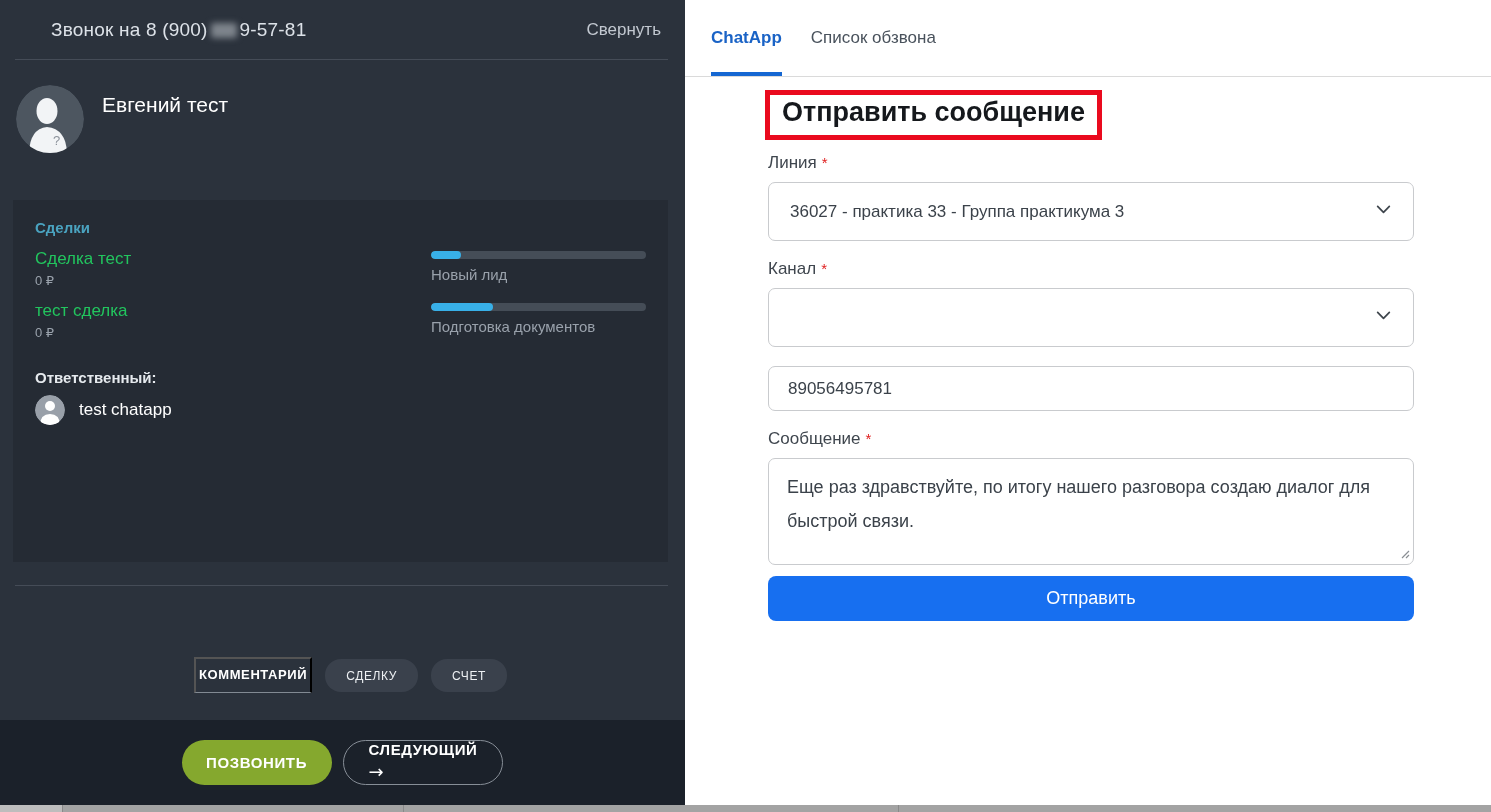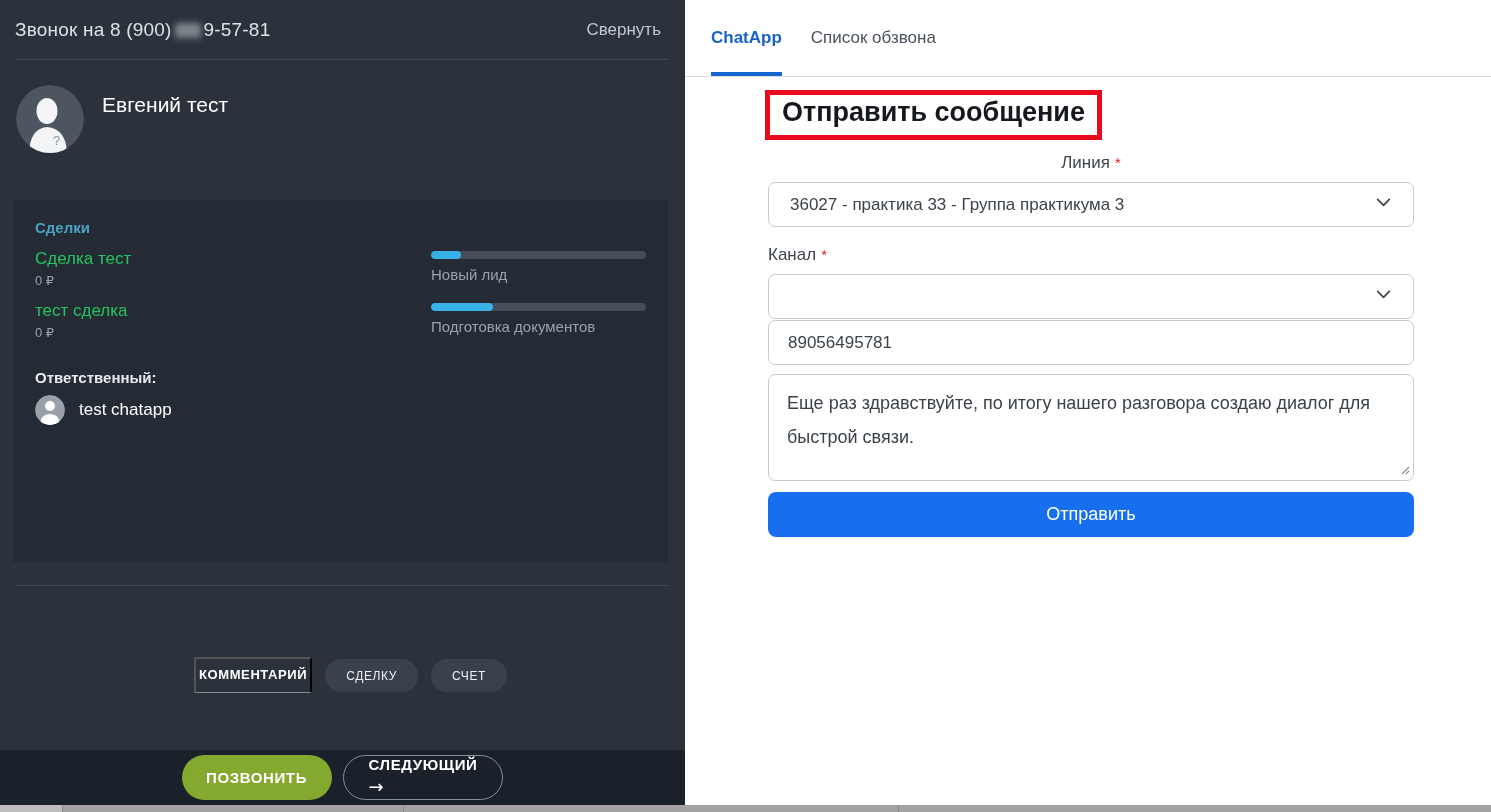--- a/index.html
+++ b/index.html
@@ -6,21 +6,21 @@
     --accent-blue:#176ff0; --tab-blue:#1a63c6; --underline-blue:#1567d2;
     --deals-teal:#4aa3c0; --progress-blue:#38b0e8; --call-green:#85a82e;
     --highlight-red:#ea0a1e; --asterisk-red:#e02020;
   }
   *{box-sizing:border-box; margin:0; padding:0;}
   body{background:#fff; font-family:"Liberation Sans","DejaVu Sans",sans-serif;}
   .app{position:relative; width:1491px; height:812px; overflow:hidden; background:#fff;}
 
   
   .call-panel{position:absolute; left:0; top:0; width:685px; height:805px; background:#2b323c; color:#fff;}
-  .cp-header{height:59px; display:flex; align-items:center; justify-content:space-between; padding:0 24px 0 15px;}
+  .cp-header{height:59px; display:flex; align-items:center; justify-content:space-between; padding:0 24px 0 15px;margin-left:36px;}
   .cp-title{font-size:19px; color:#dde2e8; letter-spacing:.2px;}
   .blur-digits{display:inline-block; width:26px; height:15px; background:#7e848c; filter:blur(3px); border-radius:2px; vertical-align:-2px; margin:0 3px;}
   .cp-collapse{font-size:17px; color:#c2c8d0; cursor:pointer;}
   .cp-divider{height:1px; background:#454c57; margin:0 17px 0 15px;}
 
   .cp-contact{display:flex; padding:25px 16px 0;}
   .avatar-lg{width:68px; height:68px; border-radius:50%; overflow:hidden; flex:none;}
   .contact-name{font-size:21px; color:#fff; margin:8px 0 0 18px; font-weight:normal;}
 
   .deals-card{margin:47px 17px 0 13px; height:362px; background:#252b34; padding:19px 22px;}
@@ -36,42 +36,42 @@
   .responsible-row{display:flex; align-items:center; margin-top:9px;}
   .avatar-sm{width:30px; height:30px; border-radius:50%; overflow:hidden; flex:none;}
   .responsible-name{font-size:17px; margin-left:14px; color:#fff;}
 
   .cp-divider2{height:1px; background:#454c57; margin:23px 17px 0 15px;}
 
   .cp-tabs{margin-top:71px; display:flex; align-items:center; justify-content:center; gap:13px;padding-left:16px;}
   .cp-tab-active{font-size:13px; font-weight:bold; letter-spacing:.6px; color:#fff; padding:8px 3px 10px; border-bottom:1px solid #828a93; cursor:pointer; background:none;}
   .cp-pill{font-size:12px; font-weight:normal; letter-spacing:.6px; color:#eef1f4; background:#3a414c; border:none; border-radius:16px; padding:10px 21px 9px; cursor:pointer; font-family:inherit;}
 
-  .cp-footer{position:absolute; left:0; bottom:0; width:685px; height:55px; background:#1b212a; display:flex; align-items:center; justify-content:center; gap:11px;}
+  .cp-footer{position:absolute; left:0; bottom:0; width:685px; height:85px; background:#1b212a; display:flex; align-items:center; justify-content:center; gap:11px;}
   .btn-call{width:150px; height:45px; border-radius:23px; background:var(--call-green); color:#fff; font-weight:bold; font-size:15px; letter-spacing:.6px; border:none; cursor:pointer; font-family:inherit;}
   .btn-next{height:45px; border-radius:23px; background:transparent; border:1px solid #878e97; color:#fff; font-weight:bold; font-size:15px; letter-spacing:.6px; padding:0 25px; display:flex; align-items:flex-start; gap:3px; cursor:pointer; font-family:inherit;flex-direction:column;}
   .btn-next .arrow{font-weight:normal; font-size:18px; font-family:"DejaVu Sans",sans-serif;}
 
   
   .chat-panel{position:absolute; left:685px; top:0; width:806px; height:805px; background:#fff;}
   .rp-tabbar{height:77px; border-bottom:1px solid #dadada; display:flex; align-items:stretch; padding-left:26px; gap:29px;}
   .rp-tab{display:flex; align-items:center; font-size:17px; color:#49525c; position:relative; cursor:pointer;}
   .rp-tab.active{color:var(--tab-blue); font-weight:bold;}
   .rp-tab.active::after{content:""; position:absolute; left:0; right:0; bottom:0; height:4px; background:var(--underline-blue);}
 
   .title-wrap{margin:13px 0 0 80px;}
   .title-box{display:inline-block; border:5px solid var(--highlight-red); padding:2px 12px 7px;}
   .form-title{font-size:27px; font-weight:bold; color:#15181c;}
 
   .rp-form{width:646px; margin-left:83px;}
   .field-label{font-size:17px; color:#3f464e; margin-top:18px;}
-  .field-label.first{margin-top:13px;text-align:center;}
+  .field-label.first{margin-top:13px;}
   .req{color:var(--asterisk-red); margin-left:5px; font-size:15px;}
-  .select-box{margin-top:9px; height:45px; border:1px solid #c9cbce; border-radius:7px; display:flex; align-items:center; justify-content:space-between; padding:0 21px; font-size:17px; color:#3b424a; cursor:pointer; background:#fff;}
-  .text-input{display:block; margin-top:1px; width:100%; height:45px; border:1px solid #c9cbce; border-radius:7px; padding:0 19px; font-size:17px; color:#3b424a; font-family:inherit; background:#fff;}
+  .select-box{margin-top:9px; height:59px; border:1px solid #c9cbce; border-radius:7px; display:flex; align-items:center; justify-content:space-between; padding:0 21px; font-size:17px; color:#3b424a; cursor:pointer; background:#fff;}
+  .text-input{display:block; margin-top:19px; width:100%; height:45px; border:1px solid #c9cbce; border-radius:7px; padding:0 19px; font-size:17px; color:#3b424a; font-family:inherit; background:#fff;}
   .textarea-wrap{position:relative; margin-top:9px;}
   .msg-textarea{display:block; width:100%; height:107px; border:1px solid #c9cbce; border-radius:7px; padding:11px 28px 11px 18px; font-size:18px; line-height:1.9; color:#3b424a; resize:none; overflow:hidden; font-family:inherit; background:#fff;}
   .resize-handle{position:absolute; right:4px; bottom:6px; cursor:nwse-resize; line-height:0;}
   .btn-submit{margin-top:11px; width:100%; height:45px; background:var(--accent-blue); color:#fff; border:none; border-radius:8px; font-size:18px; cursor:pointer; font-family:inherit;}
 
   
   .hscrollbar{position:absolute; left:0; bottom:0; width:1491px; height:7px; background:#a3a3a3;}
   .hscroll-cap{position:absolute; left:0; top:0; width:63px; height:7px; background:#bdbdbd; border-right:1px solid #8a8a8a;}
   .hscroll-sep1{position:absolute; left:403px; top:0; width:1px; height:7px; background:#8a8a8a;}
   .hscroll-sep2{position:absolute; left:898px; top:0; width:1px; height:7px; background:#8a8a8a;}
@@ -193,20 +193,23 @@
         <span></span>
         <span>
           <svg width="17" height="17" viewBox="0 0 16 16">
               <path d="M2.5 5 L8 10.7 L13.5 5" fill="none" stroke="#3e454c" stroke-width="1.6" stroke-linecap="round" stroke-linejoin="round"></path>
             </svg>
         </span>
       </div>
 
       <input class="text-input" type="text" value="89056495781" style="">
 
+      <div class="field-label">
+        <span>Сообщение</span><span class="req">*</span>
+      </div>
       <div class="textarea-wrap">
         <textarea class="msg-textarea" style="">Еще раз здравствуйте, по итогу нашего разговора создаю диалог для быстрой связи.</textarea>
         <span class="resize-handle">
           <svg width="9" height="9" viewBox="0 0 9 9">
               <path d="M8 1 L1 8 M8 5 L5 8" stroke="#8a8f94" stroke-width="1.2" fill="none"></path>
             </svg>
         </span>
       </div>
 
       <button class="btn-submit">Отправить</button>

